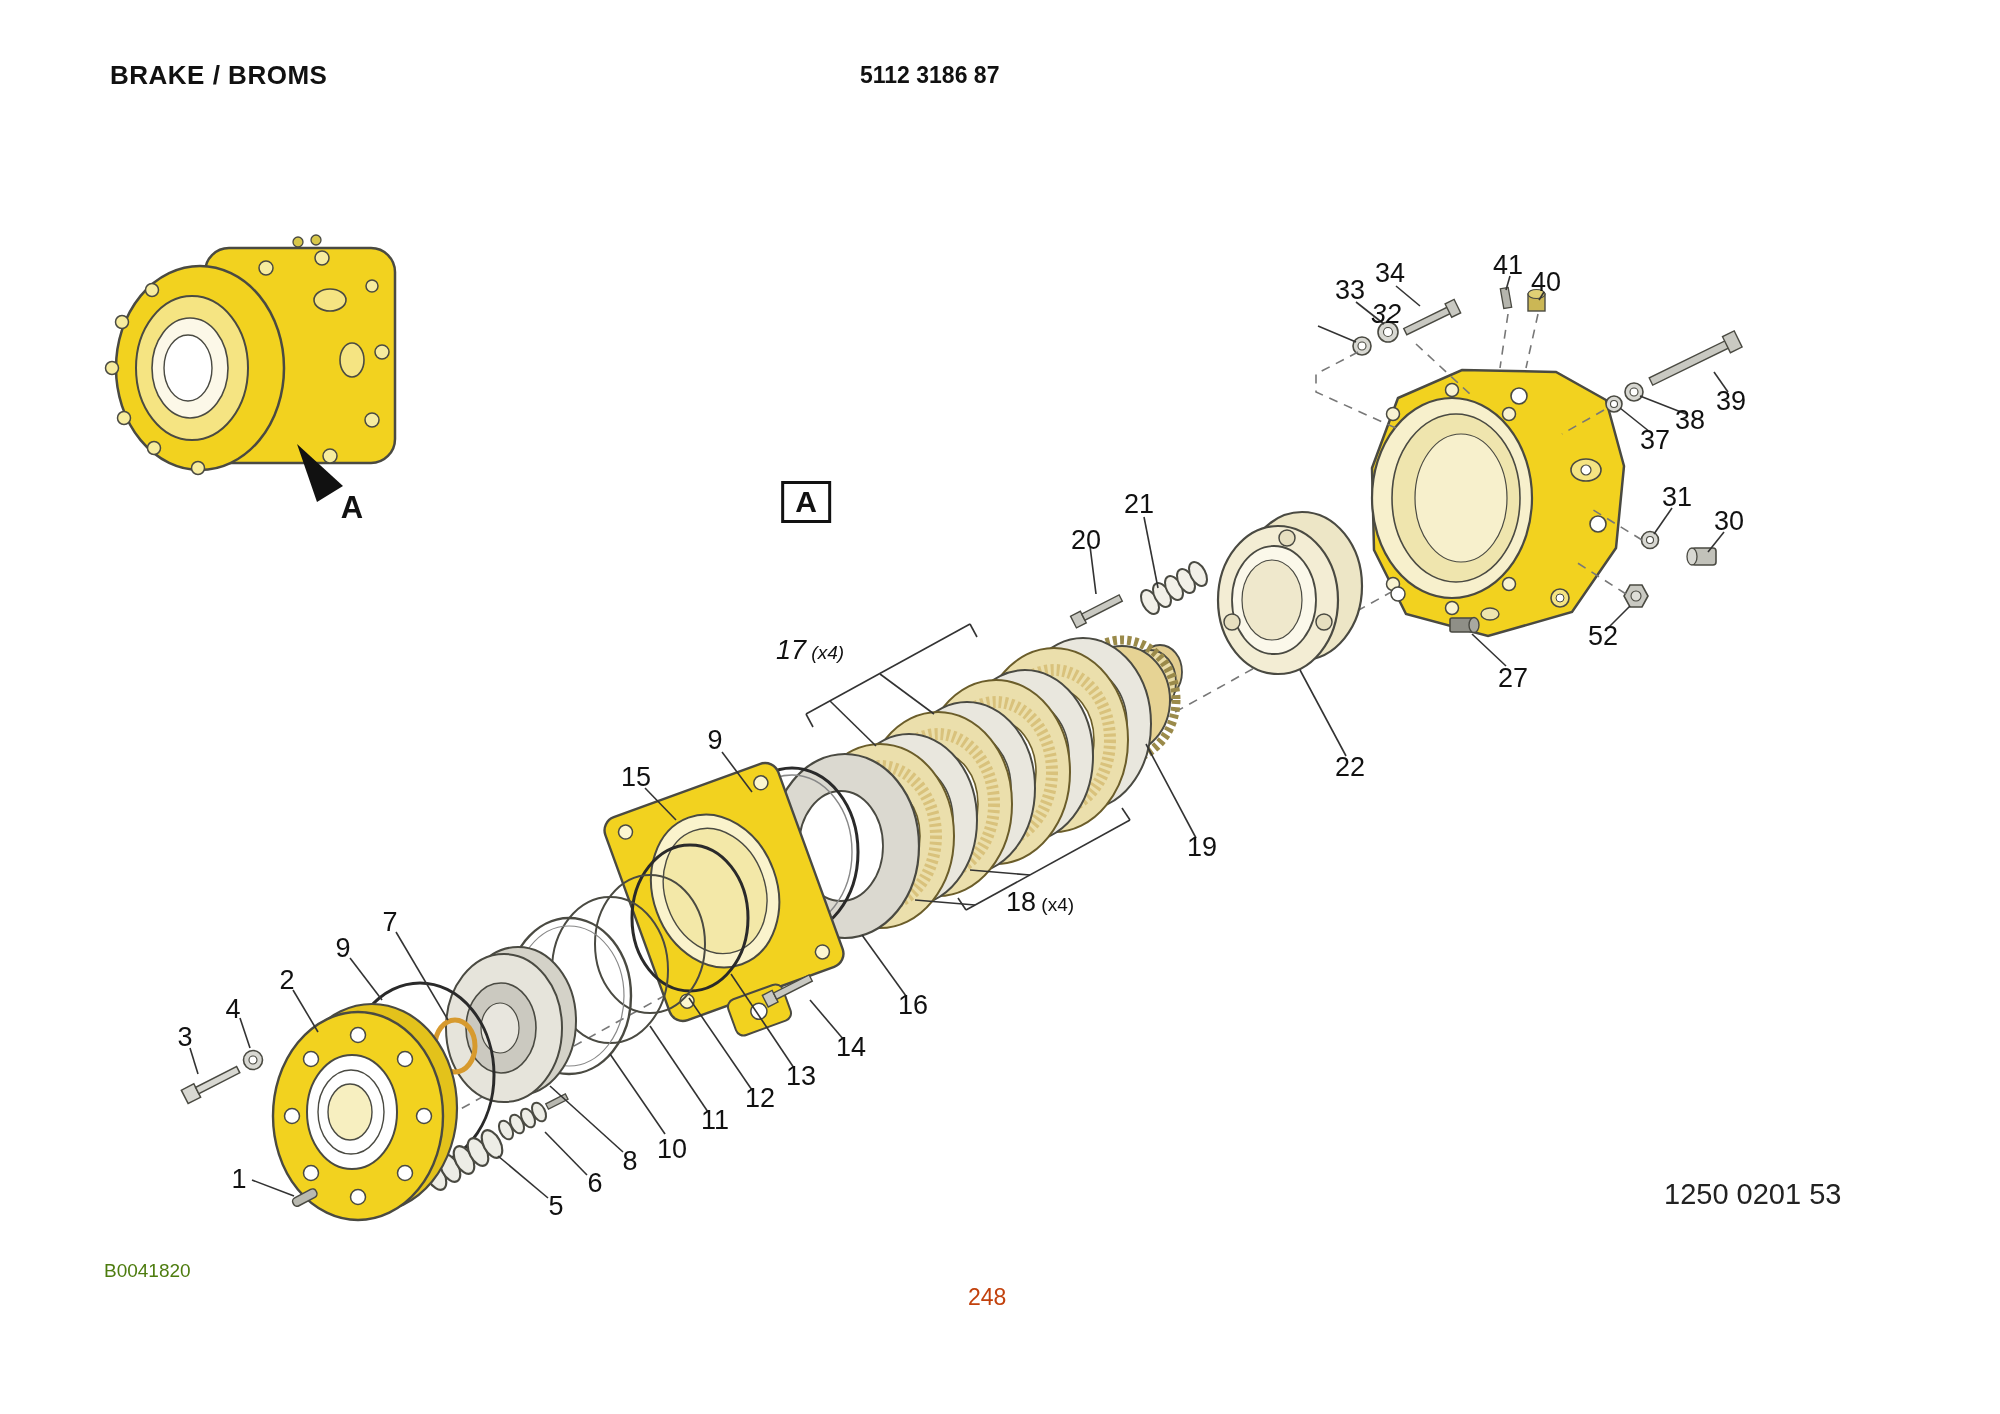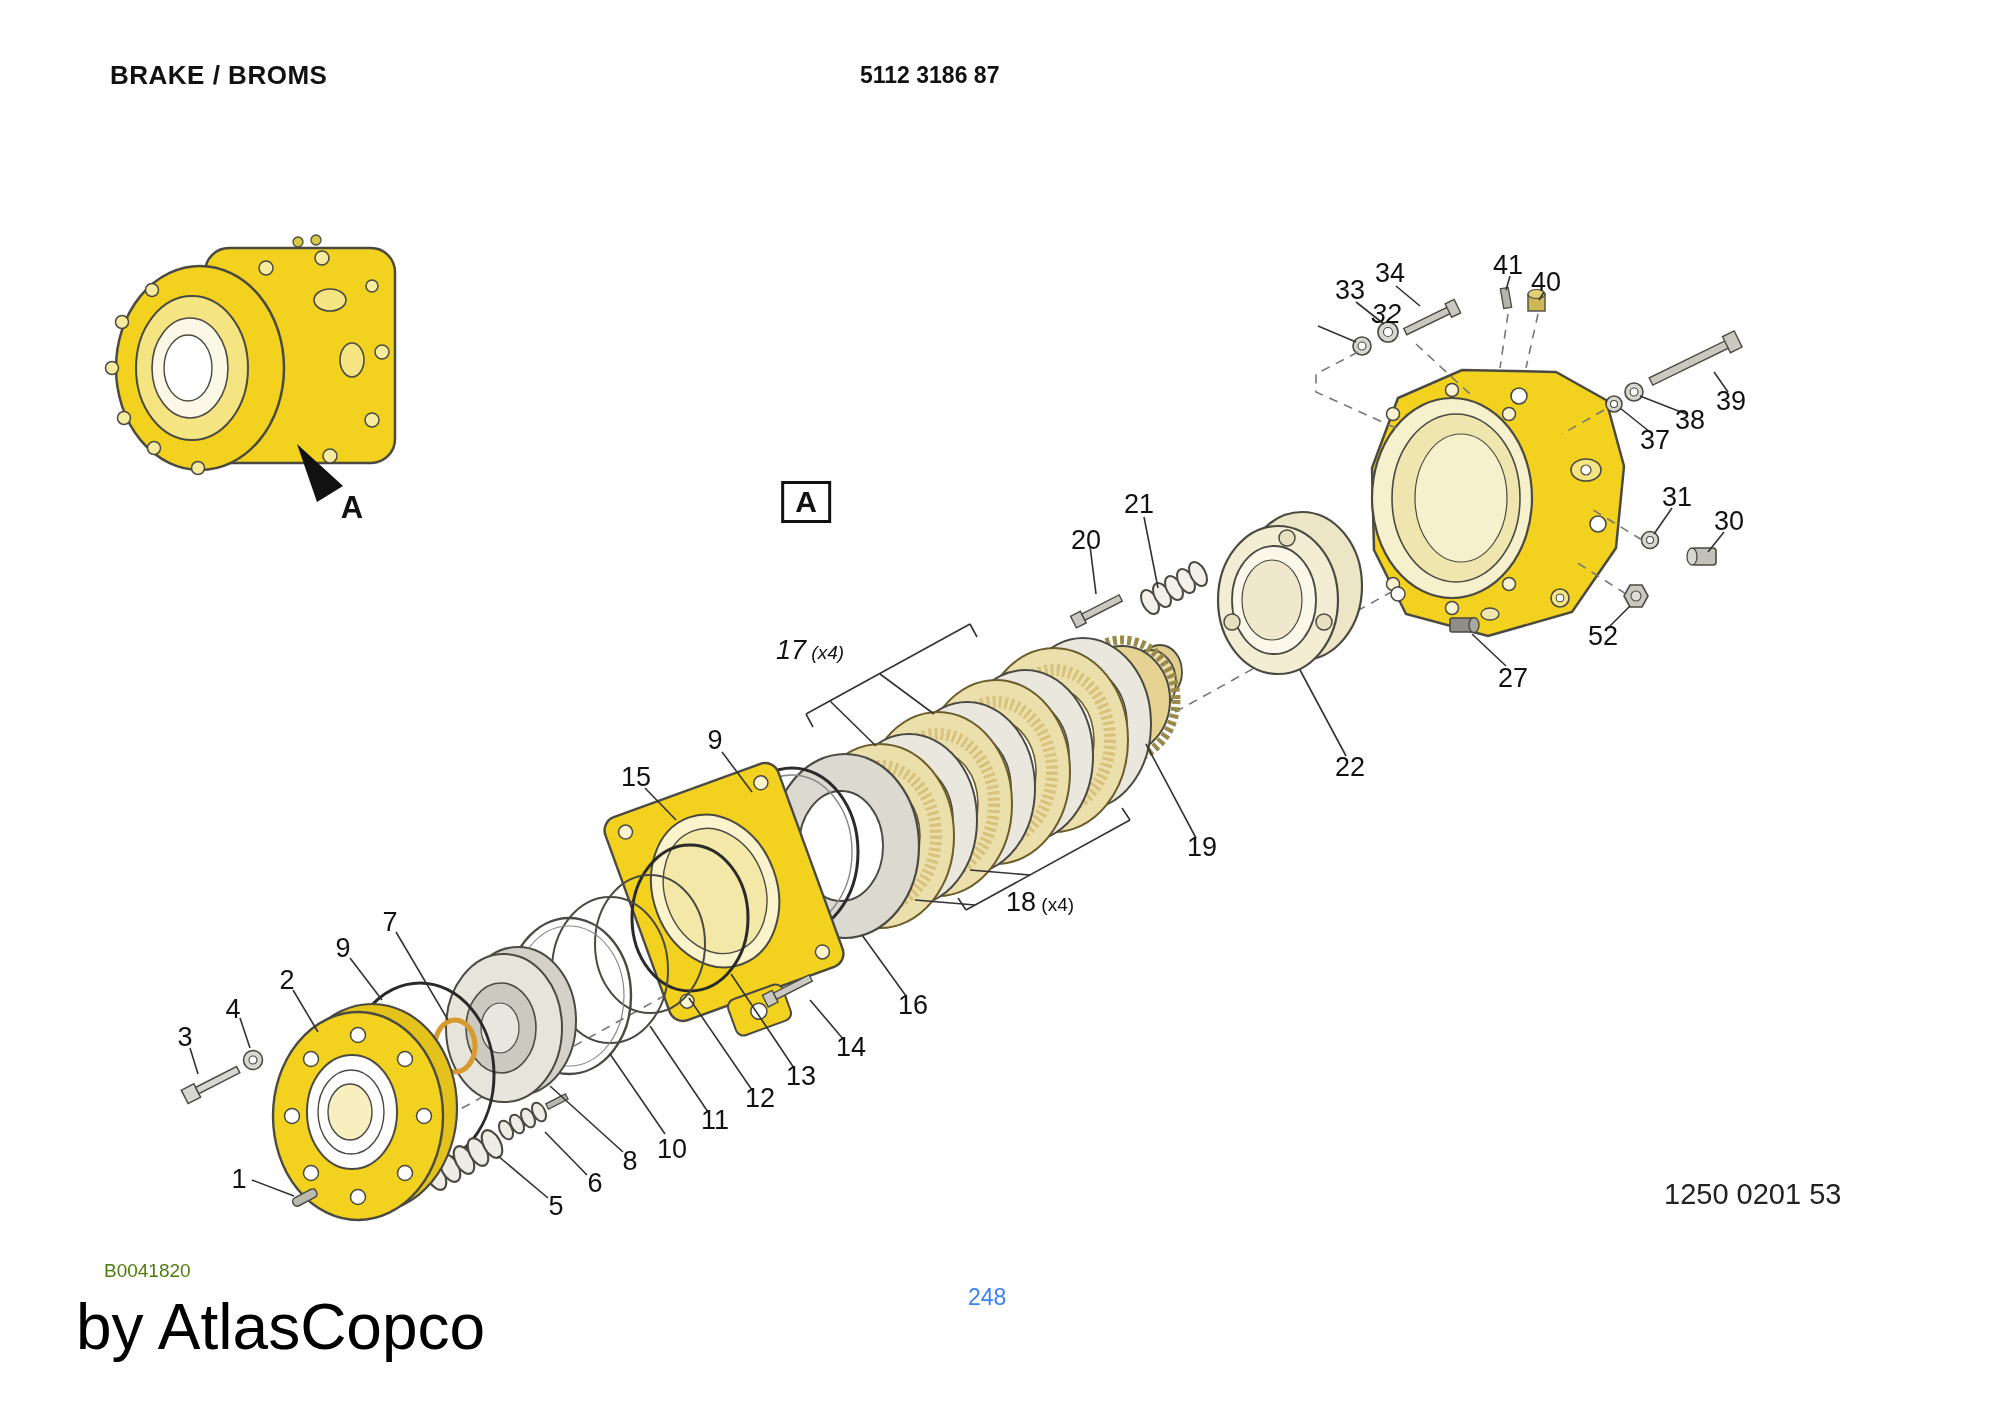--- a/index.html
+++ b/index.html
@@ -3,21 +3,21 @@
 <meta charset="utf-8">
 <style>
   html,body{margin:0;padding:0;background:#fff;}
   body{width:2000px;height:1414px;position:relative;font-family:"Liberation Sans",sans-serif;overflow:hidden;}
   .page{position:absolute;inset:0;background:#ffffff;}
   .hdr-title{position:absolute;left:110px;top:60px;font-weight:bold;font-size:26px;color:#111;letter-spacing:.5px;}
   .hdr-pn{position:absolute;left:860px;top:62px;font-weight:bold;font-size:23px;color:#111;}
   .drawing-no{position:absolute;left:1664px;top:1178px;font-size:29px;color:#222;}
   .doc-code{position:absolute;left:104px;top:1260px;font-size:19px;color:#4d7c0f;}
   .brand{position:absolute;left:76px;top:1290px;font-size:64px;color:#000;}
-  .page-num{position:absolute;left:968px;top:1284px;font-size:23px;color:#3b82f6;}
+  .page-num{position:absolute;left:968px;top:1284px;font-size:23px;color:#c2410c;}
   .diagram-wrap{position:absolute;inset:0;}
   svg{position:absolute;left:0;top:0;}
   .callout-layer{position:absolute;inset:0;pointer-events:none;}
   .callout{position:absolute;transform:translate(-50%,-50%);font-size:27px;color:#111;white-space:nowrap;}
   .callout .suffix{font-size:19px;}
   .callout.bold{font-weight:bold;font-size:31px;}
   .callout.boxed{border:3px solid #111;padding:1px 11px;font-size:30px;font-weight:600;background:#fff;}
   .ld{stroke:#333;stroke-width:1.6;}
   .dash{stroke:#777;stroke-width:1.6;stroke-dasharray:9 7;fill:none;}
 </style>
@@ -398,15 +398,14 @@
         <span class="callout" style="left: 1731px; top: 401px;">39</span>
         <span class="callout" style="left: 1546px; top: 282px;">40</span>
         <span class="callout" style="left: 1508px; top: 265px;">41</span>
         <span class="callout bold" style="left: 352px; top: 508px;">A</span>
         <span class="callout boxed" style="left: 806px; top: 502px;">A</span>
       </div>
   </div>
 
   <div class="drawing-no">1250 0201 53</div>
   <div class="doc-code">B0041820</div>
-  <div class="brand">by AtlasCopco</div>
   <div class="page-num">248</div>
 </div>
 
 </body></html>

